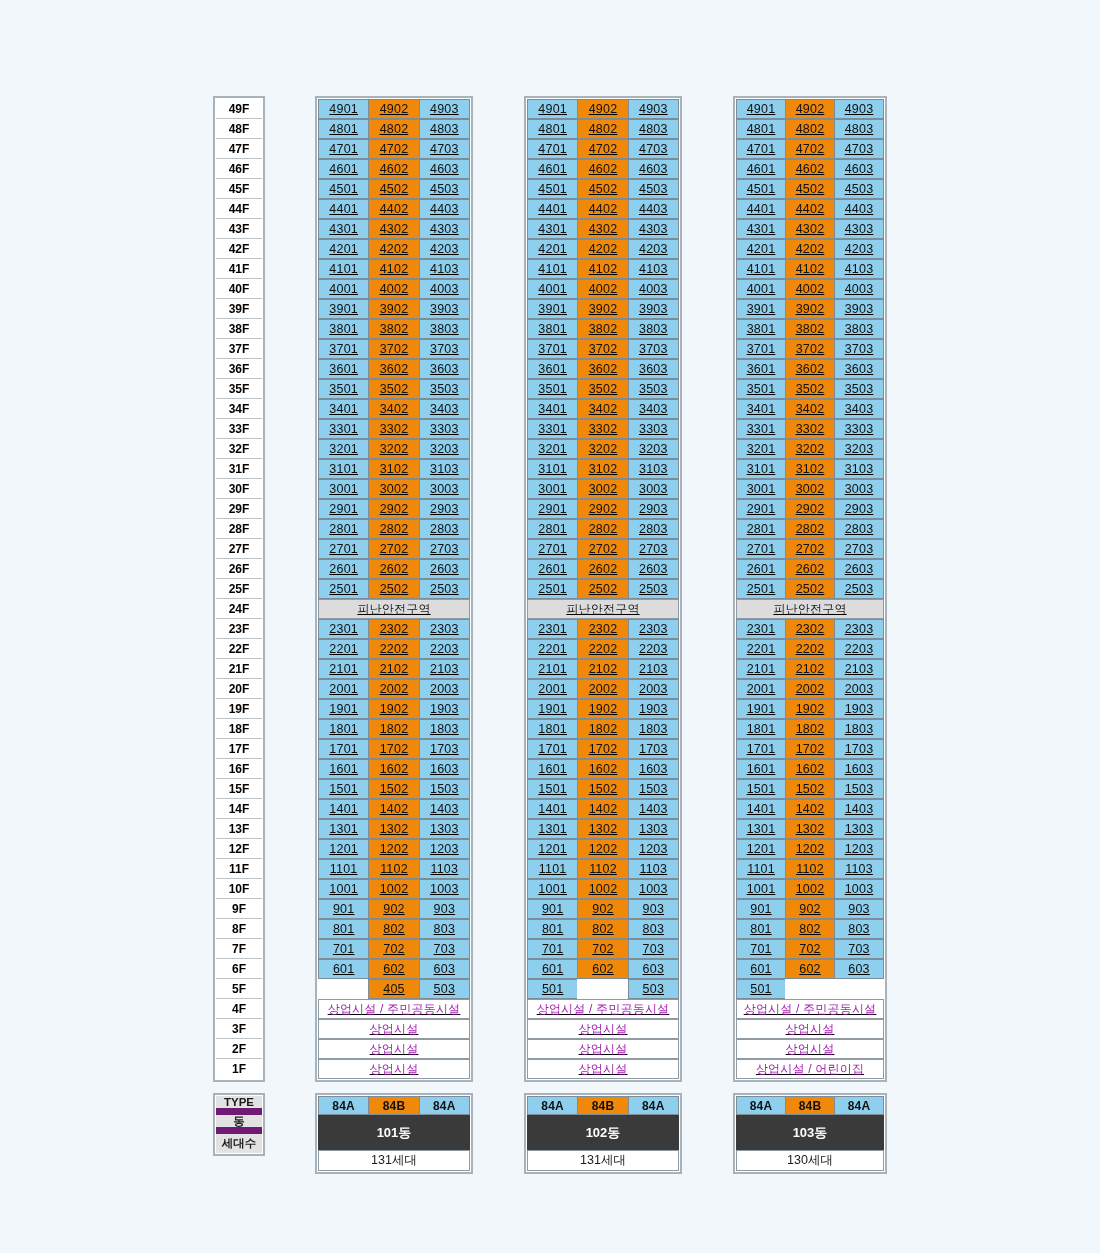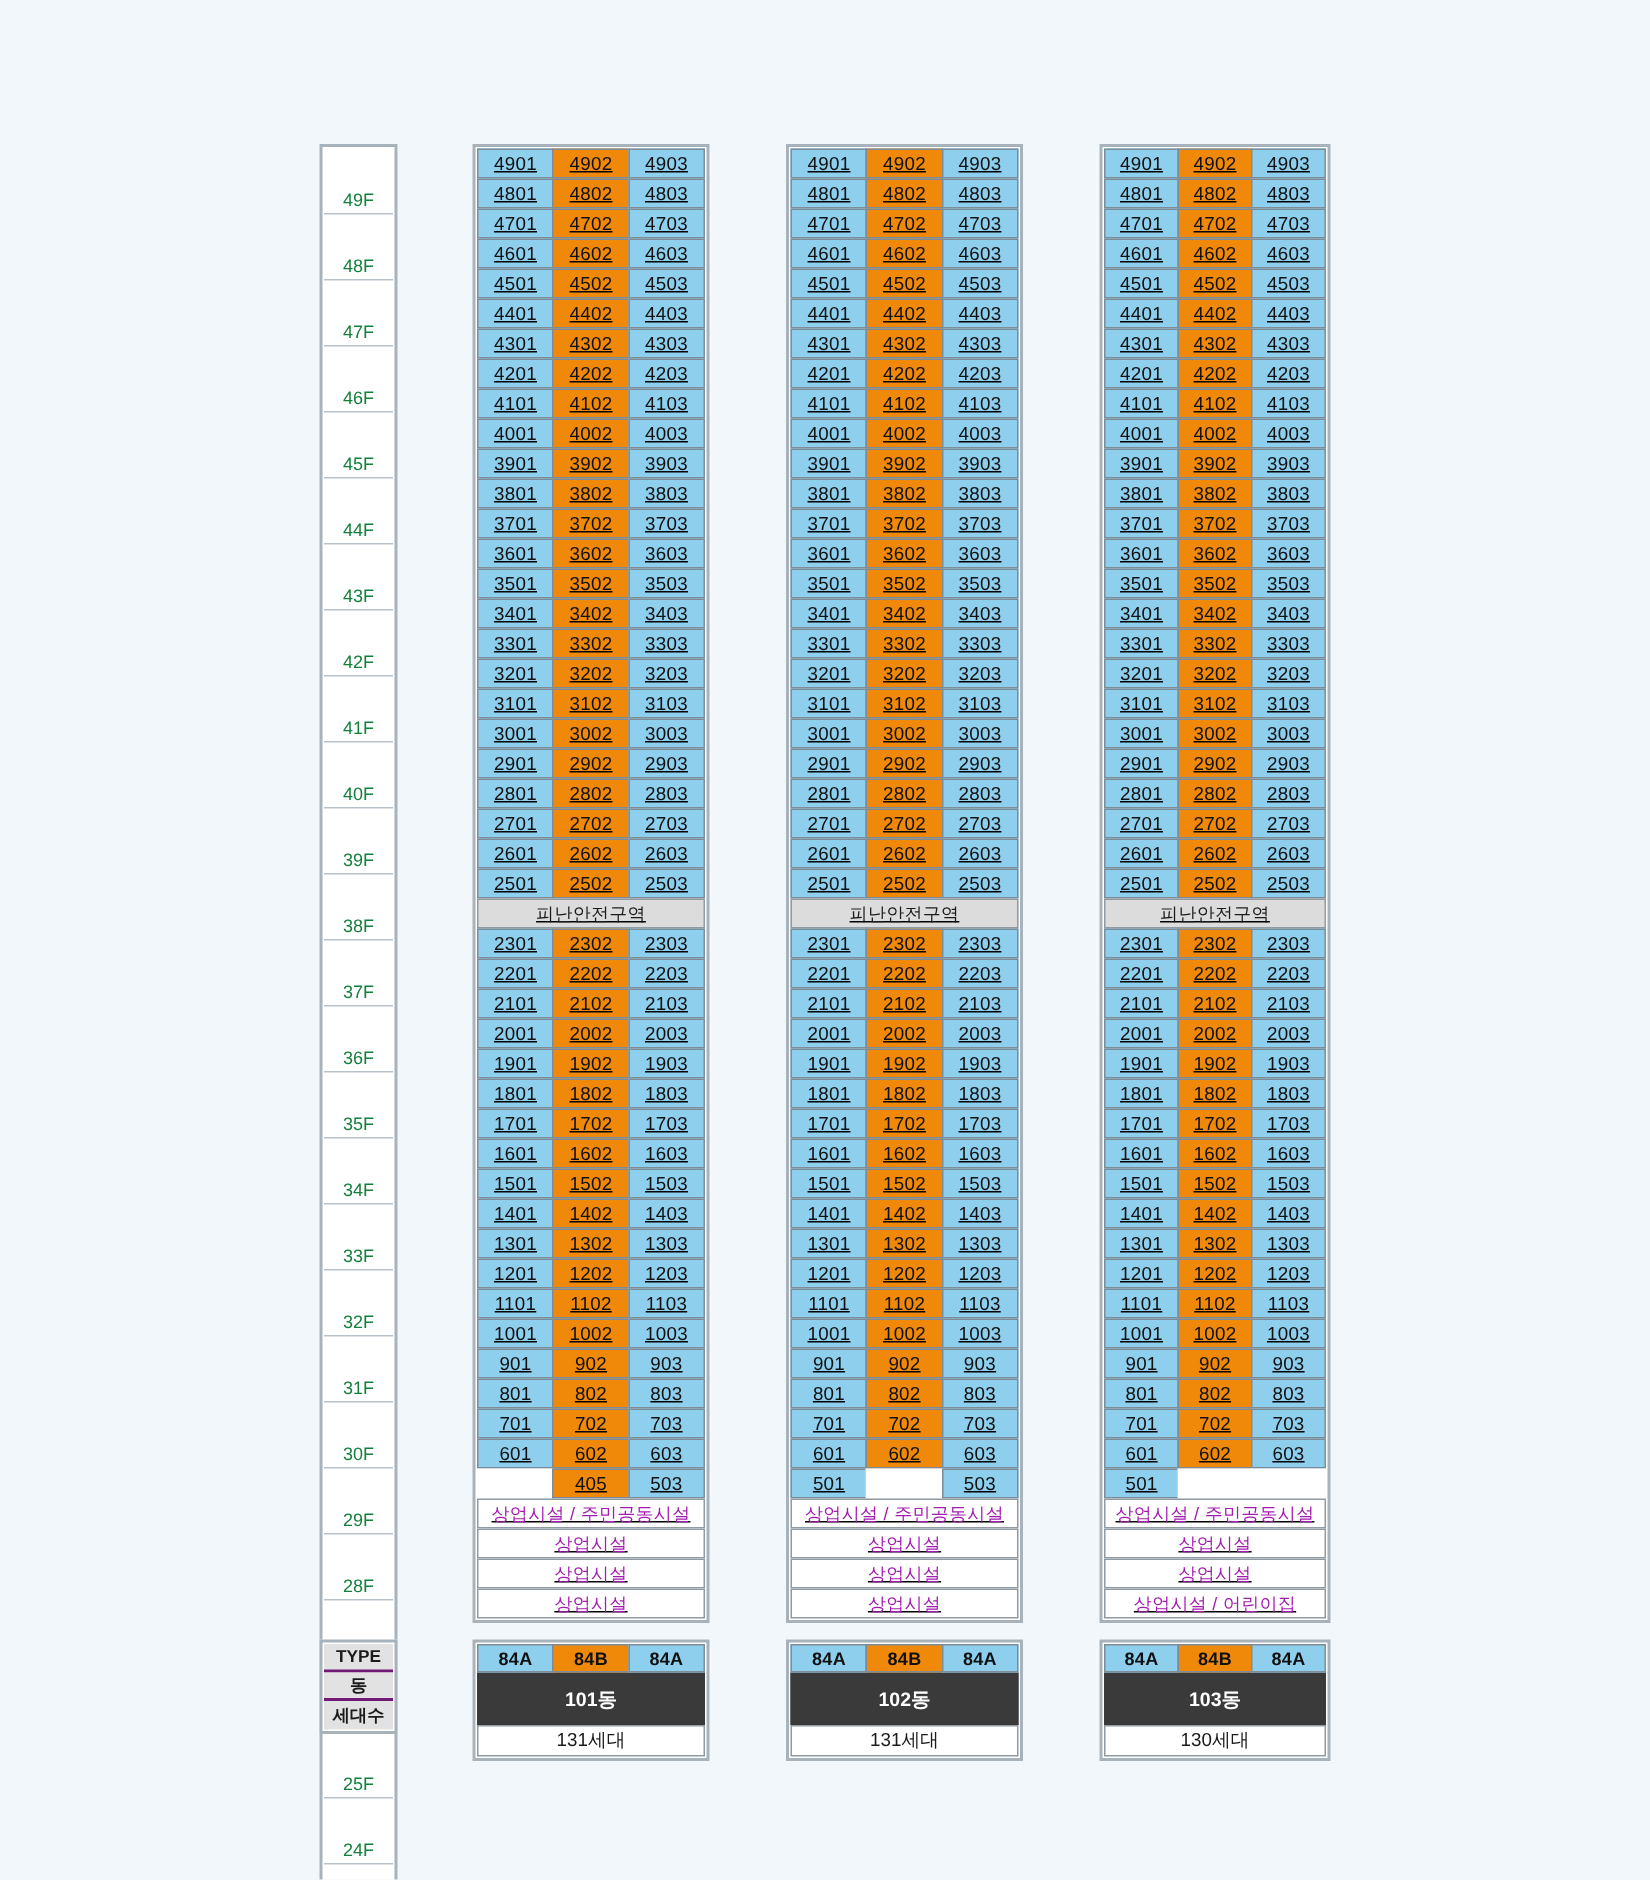--- a/index.html
+++ b/index.html
@@ -47,24 +47,23 @@
     padding: 1px;
   }
   .floor-cell {
     box-sizing: border-box;
     height: 20px;
     border-bottom: 1px solid #b9c2c9;
     display: flex;
     align-items: center;
     justify-content: center;
     font-size: 12px;
-    font-weight: normal;
-    color: #15803d;
+    font-weight: bold;
+    color: #000000;
     background: #ffffff;
-    margin-top: 24px;
   }
   .floor-cell:last-child { border-bottom: none; }
 
   
   .bldg {
     position: absolute;
     top: 96px;
     box-sizing: border-box;
     border: 2px solid #a8b2ba;
     background: #ffffff;
@@ -123,21 +122,21 @@
     width: 52px;
     box-sizing: border-box;
     border: 2px solid #a8b2ba;
     background: #ffffff;
     padding: 1px;
   }
   .foot-label {
     box-sizing: border-box;
     height: 19px;
     background: #e2e2e2;
-    border-bottom: 2px solid #701a75;
+    border-bottom: 7px solid #701a75;
     display: flex;
     align-items: center;
     justify-content: center;
     font-size: 11.5px;
     font-weight: bold;
     color: #1b1b1b;
   }
   .foot-label:last-child { border-bottom: none; }
 
   .foot-bldg {

